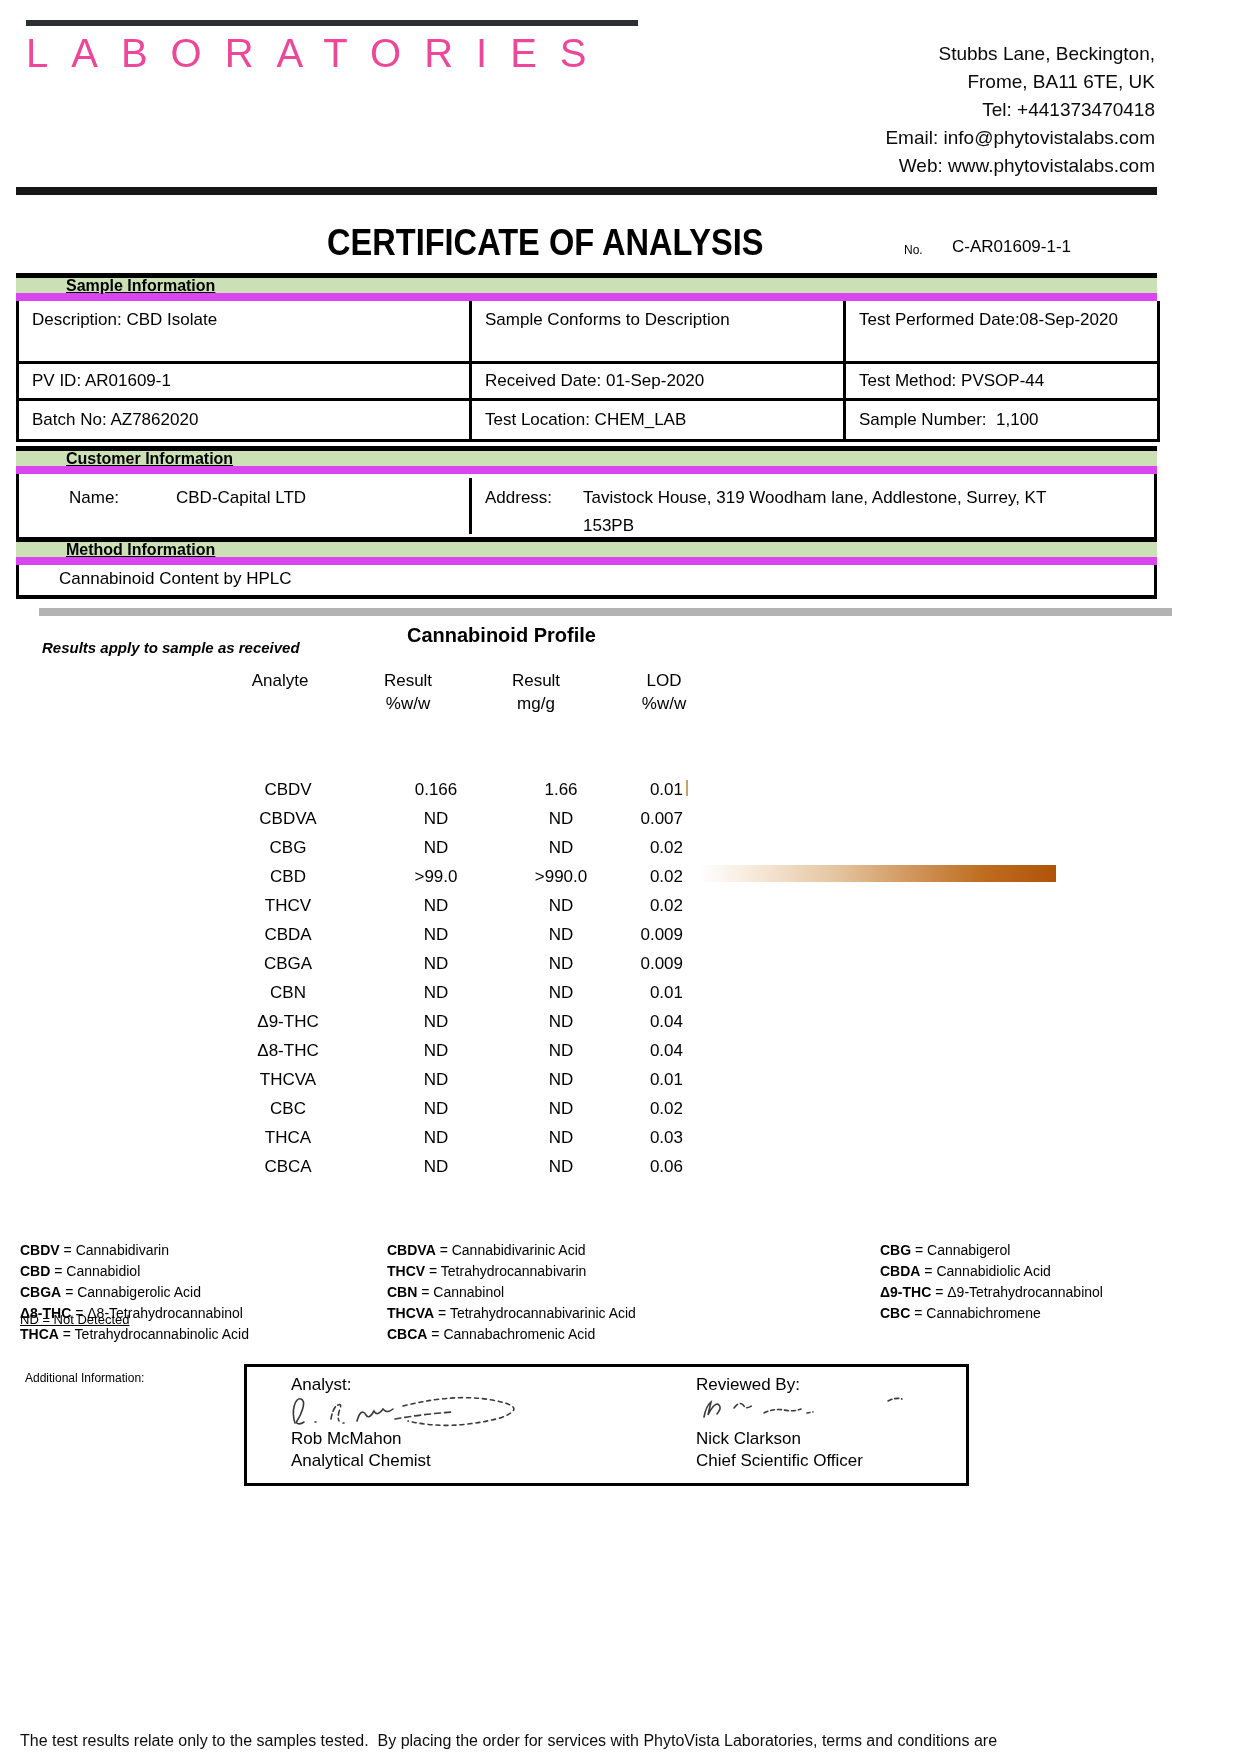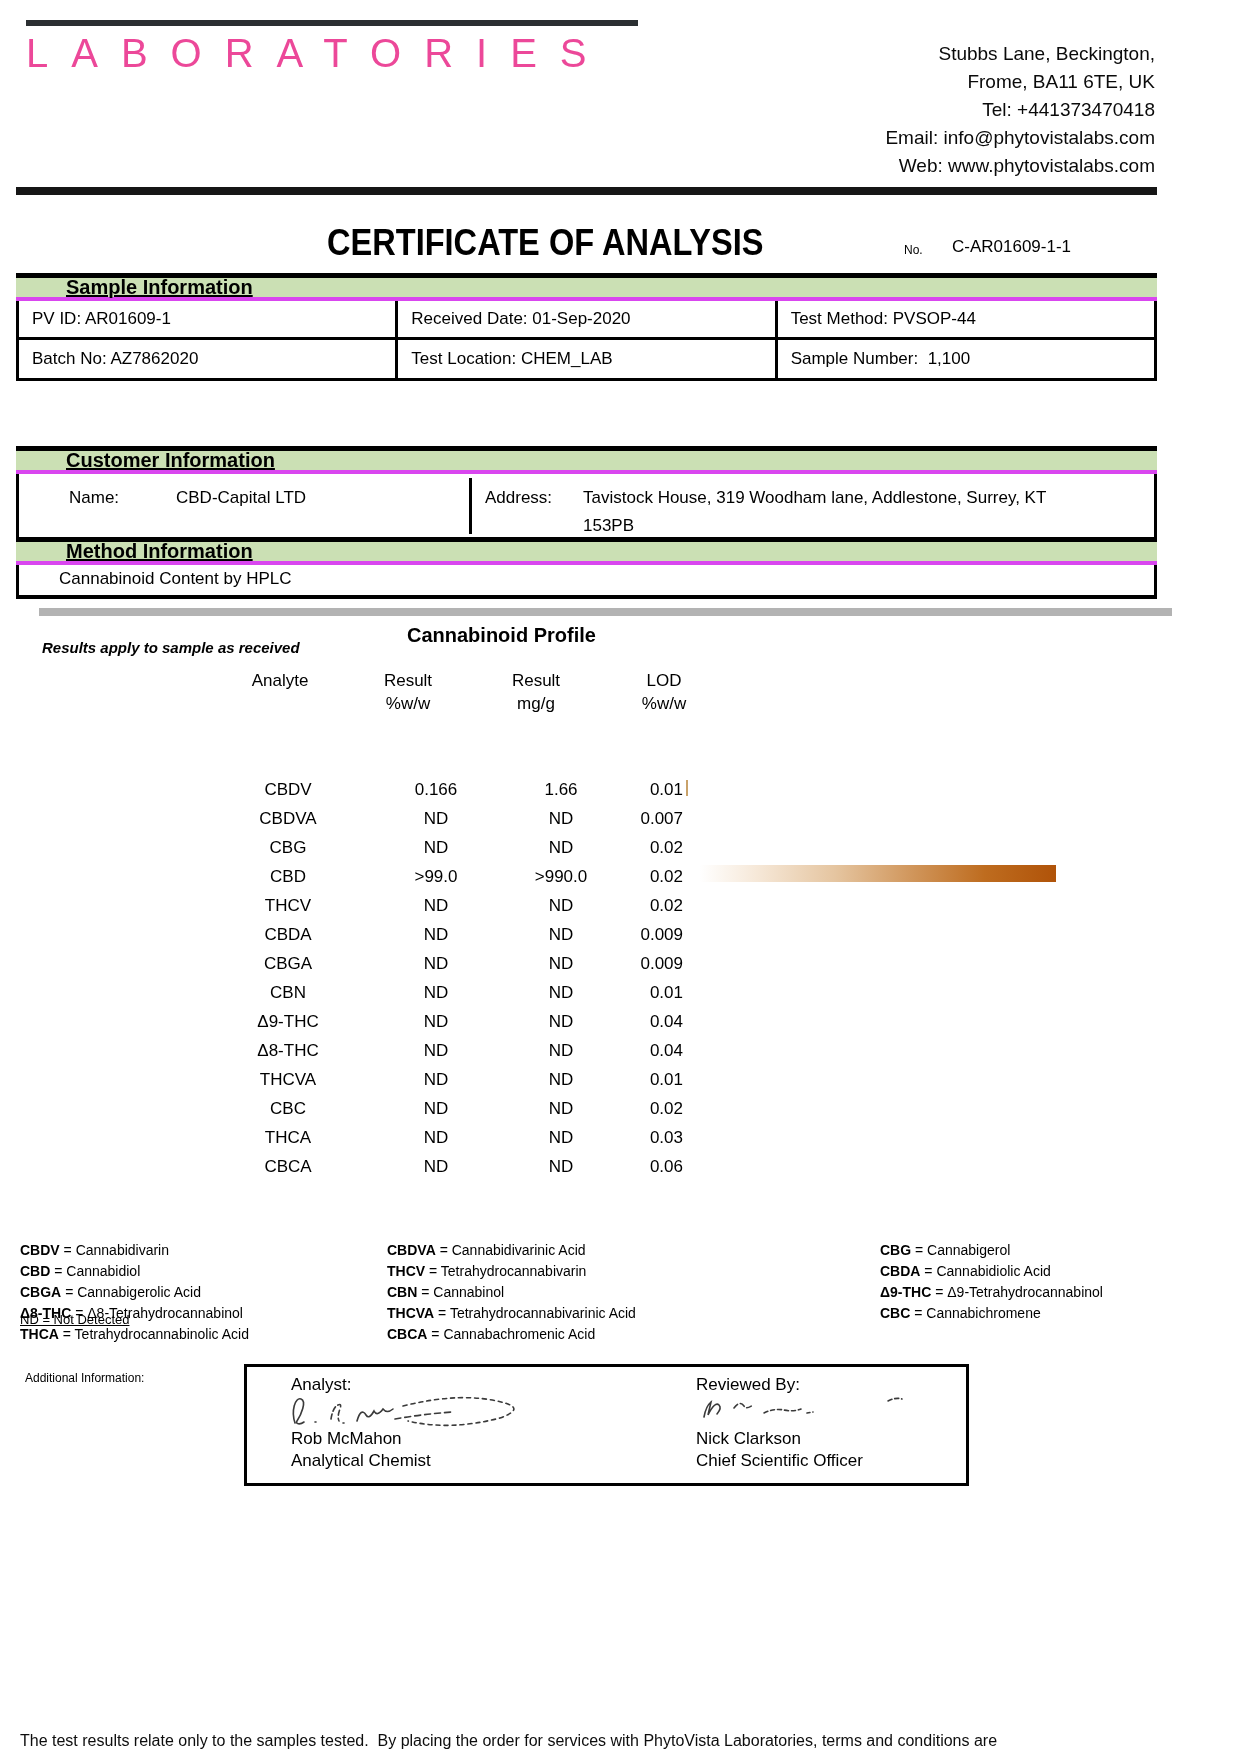--- a/index.html
+++ b/index.html
@@ -25,23 +25,23 @@
   .addr{position:absolute;right:85px;top:40px;text-align:right;
     font-size:19px;line-height:28px;color:#0a0a0a;}
   .top-rule{position:absolute;left:16px;top:187px;width:1141px;height:8px;background:#161616;}
   
   .coa-title{position:absolute;left:327px;top:222px;font-size:37px;font-weight:700;
     transform:scaleX(0.88);transform-origin:left top;white-space:nowrap;letter-spacing:0px;}
   .no-label{position:absolute;left:904px;top:243px;font-size:12px;}
   .no-value{position:absolute;left:952px;top:237px;font-size:17px;}
   
   .sec{position:absolute;left:16px;width:1141px;}
-  .greenbar{background:var(--bar-green);border-top:5px solid #000;border-bottom:4px solid #d946ef;
+  .greenbar{background:var(--bar-green);border-top:5px solid #000;border-bottom:8px solid #d946ef;
     height:28px;padding-left:50px;display:flex;align-items:center;
-    font-size:20px;font-weight:700;text-decoration:underline;}
+    font-size:16px;font-weight:700;text-decoration:underline;}
   table.info{width:1141px;border-collapse:collapse;table-layout:fixed;}
   table.info td{border:3px solid #000;border-top:none;font-size:17px;
     padding:4px 26px 4px 13px;vertical-align:middle;line-height:24px;}
   table.info tr.r1 td{height:61px;vertical-align:top;padding-top:7px;}
   table.info tr.r2 td{height:37px;}
   table.info tr.r3 td{height:41px;}
   .custbox{position:relative;height:67px;border:3px solid #000;border-top:none;border-bottom:4px solid #000;padding-left:32px;}
   .custbox .lbl,.custbox .val{position:absolute;font-size:17px;line-height:28px;}
   .vdivider{position:absolute;left:450px;top:4px;width:3px;height:56px;background:#000;}
   .methbox{position:relative;height:34px;border:3px solid #000;border-top:none;border-bottom:4px solid #000;}
@@ -96,20 +96,25 @@
   <div class="top-rule"></div>
 
   <div class="coa-title">CERTIFICATE OF ANALYSIS</div>
   <div class="no-label">No.</div>
   <div class="no-value">C-AR01609-1-1</div>
 
   <div class="sec" style="top:273px;">
     <div class="greenbar">Sample Information</div>
     <table class="info">
       <tbody>
+          <tr class="r1">
+        <td style="width:453px">Description: CBD Isolate</td>
+        <td style="width:374px">Sample Conforms to Description</td>
+        <td style="width:314px">Test Performed Date:08-Sep-2020</td>
+      </tr>
       <tr class="r2">
         <td>PV ID: AR01609-1</td>
         <td>Received Date: 01-Sep-2020</td>
         <td>Test Method: PVSOP-44</td>
       </tr>
       <tr class="r3">
         <td>Batch No: AZ7862020</td>
         <td>Test Location: CHEM_LAB</td>
         <td>Sample Number:&nbsp; 1,100</td>
       </tr>

